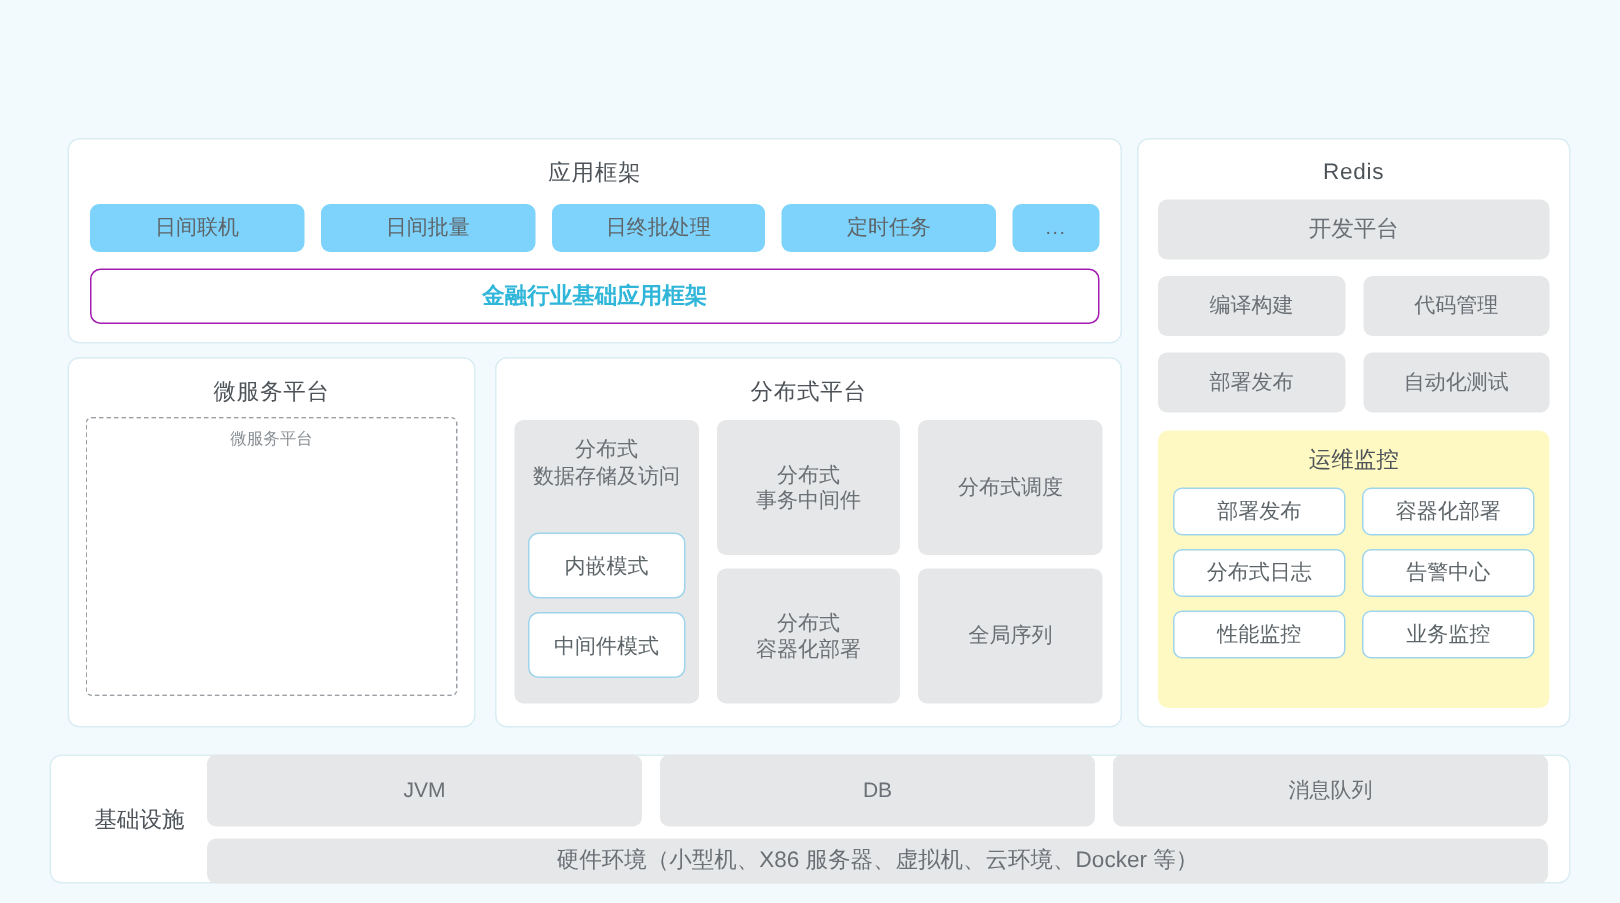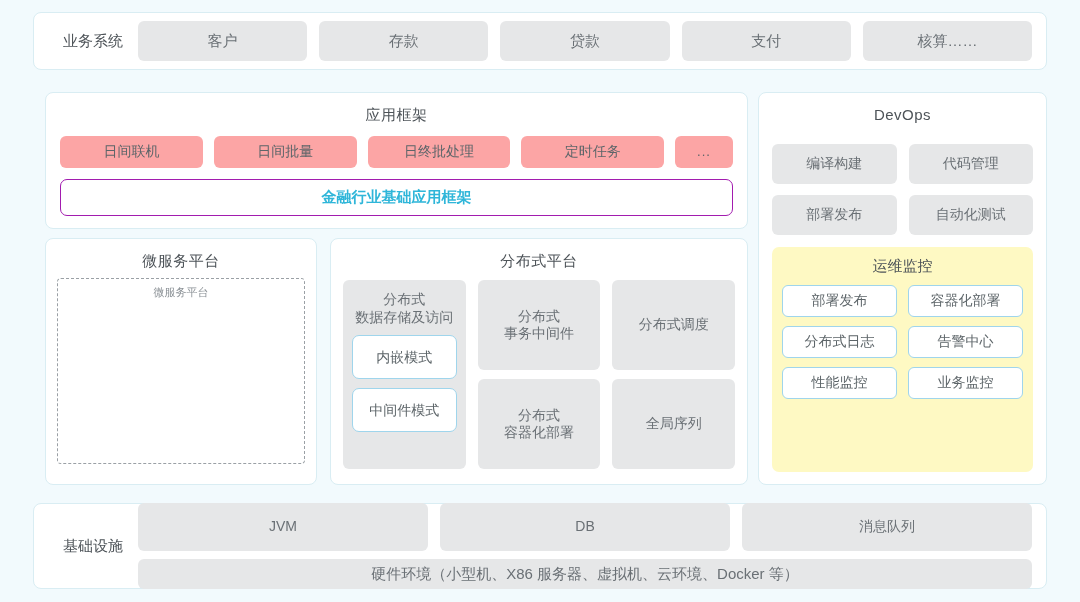--- a/index.html
+++ b/index.html
@@ -43,28 +43,29 @@
     display: flex;
     align-items: center;
     justify-content: center;
     text-align: center;
     font-size: 14px;
     color: #6a7075;
     box-sizing: border-box;
     line-height: 1.25;
   }
   .chip.blue {
-    background: #fca5a5;
+    background: #7dd3fc;
     color: #5d6569;
   }
   .chip.white-blue {
     background: #ffffff;
     border: 1px solid #9fd5ec;
     border-radius: 7px;
     color: #5d6569;
+    margin-top: 20px;
   }
 
   
   .biz-row {
     position: absolute;
     left: 33px;
     top: 12px;
     width: 1014px;
     height: 58px;
     display: flex;
@@ -288,30 +289,20 @@
   .infra-hw {
     height: 30px;
     font-size: 15px;
   }
 </style>
 </head>
 <body>
 
 <div class="page">
 
-  <div class="panel biz-row">
-    <div class="biz-label">业务系统</div>
-    <div class="biz-items">
-      <div class="chip">客户</div>
-      <div class="chip">存款</div>
-      <div class="chip">贷款</div>
-      <div class="chip">支付</div>
-      <div class="chip">核算……</div>
-    </div>
-  </div>
 
   <div class="panel app-fw">
     <div class="panel-title">应用框架</div>
     <div class="app-fw-chips">
       <div class="chip blue c0">日间联机</div>
       <div class="chip blue c1">日间批量</div>
       <div class="chip blue c2">日终批处理</div>
       <div class="chip blue c3">定时任务</div>
       <div class="chip blue c4">...</div>
     </div>
@@ -357,21 +348,22 @@
 
       <div class="dist-col stack">
         <div class="chip">分布式调度</div>
         <div class="chip">全局序列</div>
       </div>
 
     </div>
   </div>
 
   <div class="panel devops">
-    <div class="panel-title">DevOps</div>
+    <div class="panel-title">Redis</div>
+    <div class="chip full">开发平台</div>
     <div class="devops-grid">
       <div class="chip">编译构建</div>
       <div class="chip">代码管理</div>
       <div class="chip">部署发布</div>
       <div class="chip">自动化测试</div>
     </div>
     <div class="ops-box">
       <div class="ops-title">运维监控</div>
       <div class="ops-grid">
         <div class="chip">部署发布</div>

